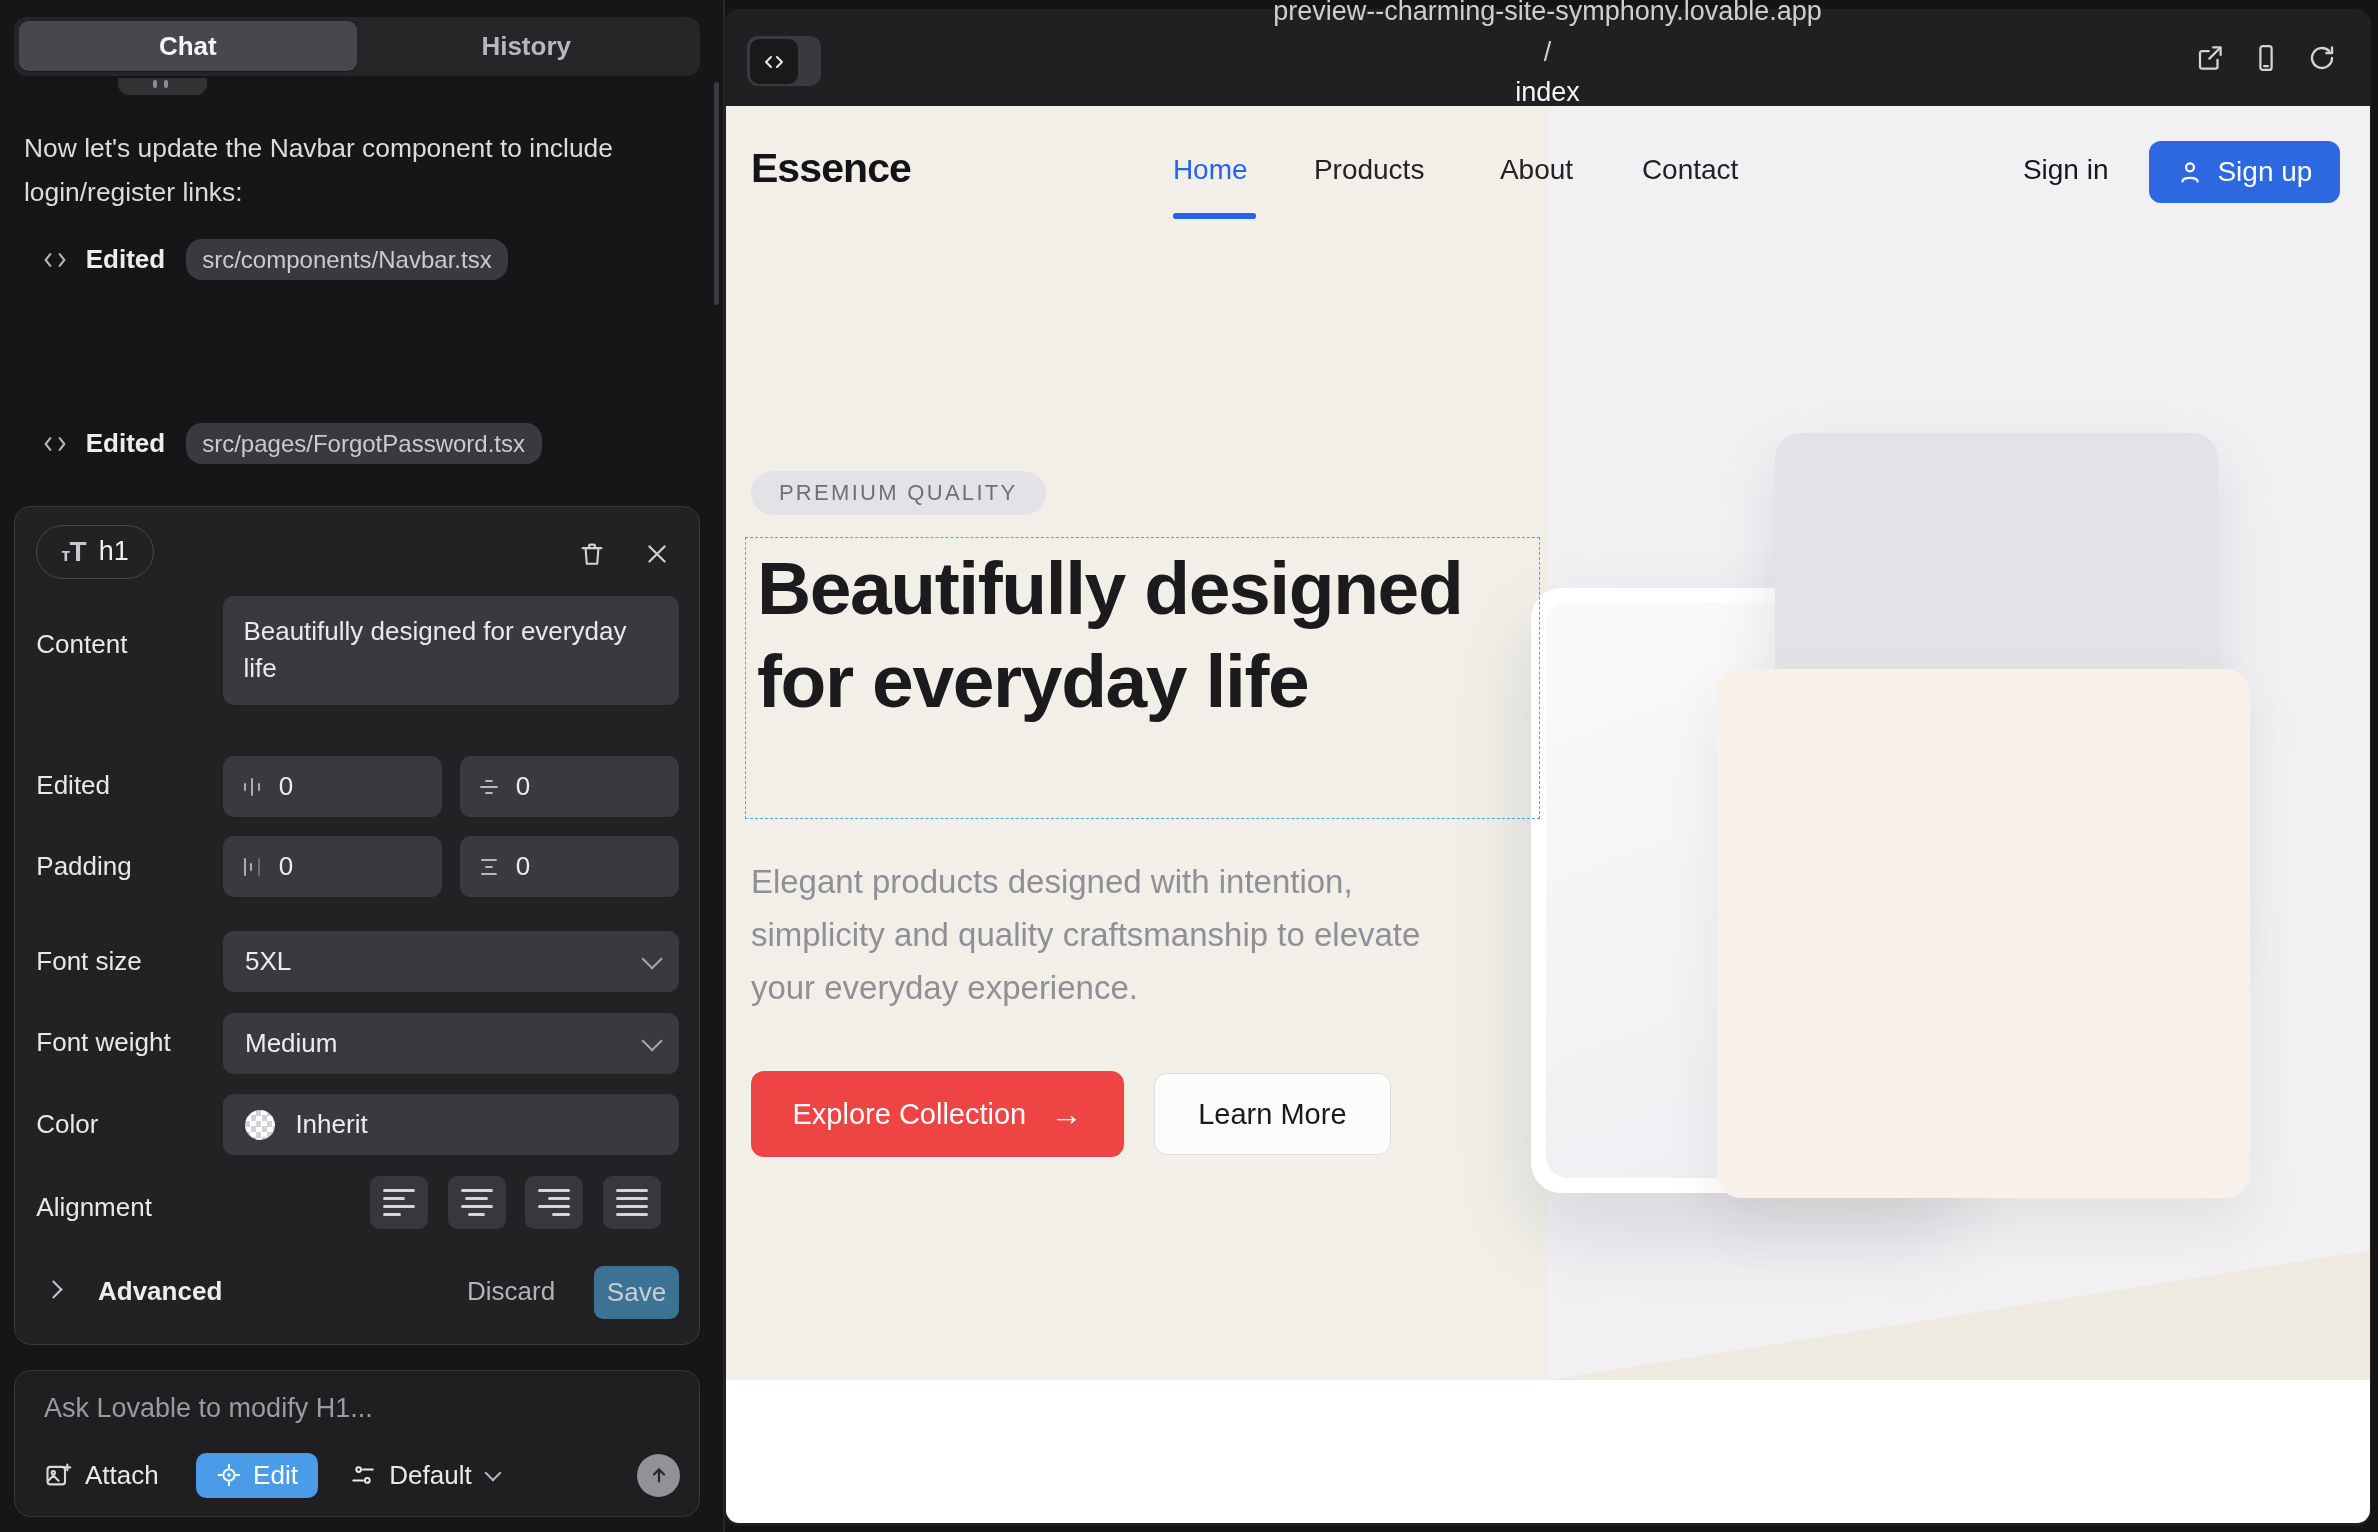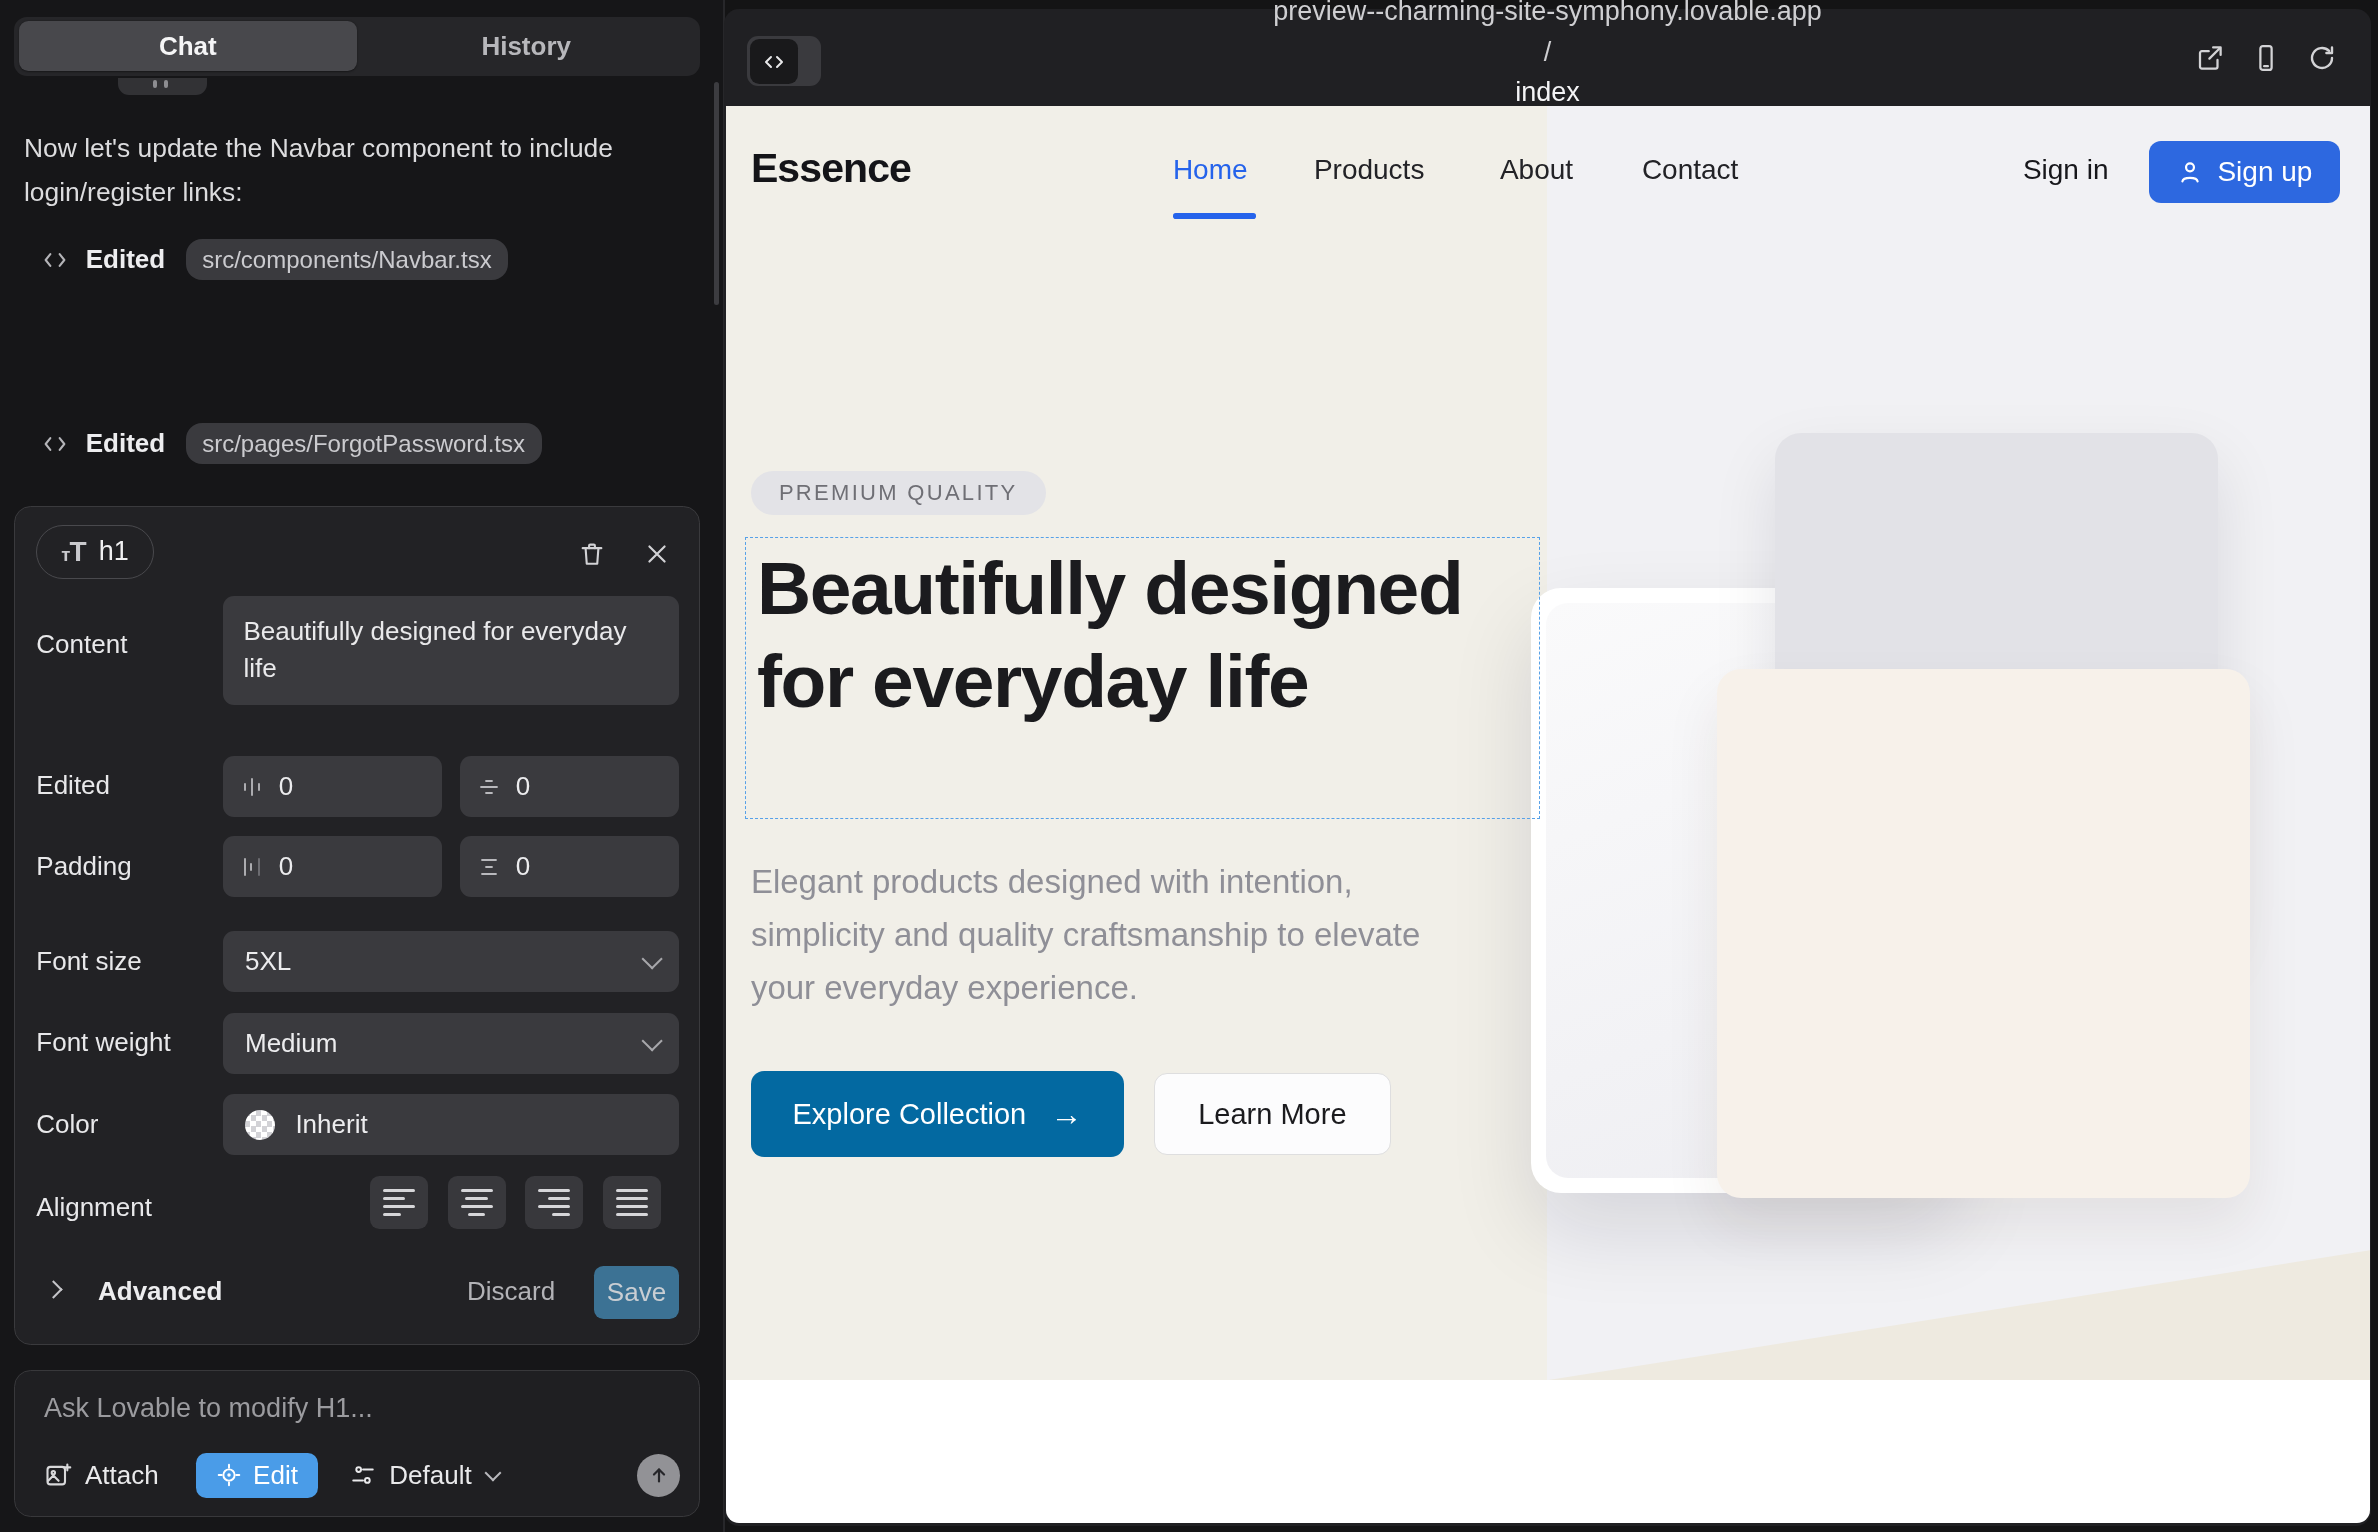--- a/index.html
+++ b/index.html
@@ -98,21 +98,21 @@
   .navlink { position:absolute; top:48px; font-size:28px; color:#232327; }
   .nl0 { left:447px; color:#2563eb; } .nl1 { left:588px; } .nl2 { left:774px; } .nl3 { left:916px; }
   .nav-underline { position:absolute; left:447px; top:107px; width:83px; height:5.6px; background:#2563eb; border-radius:2.8px; }
   .signin { position:absolute; left:1297px; top:48px; font-size:28px; color:#17171b; }
   .signup { position:absolute; left:1423px; top:35px; width:191px; height:62px; background:#2d68e0; border-radius:12px; color:#ffffff; font-size:28px; display:flex; align-items:center; justify-content:center; gap:13px; }
 
   .badge { position:absolute; left:25px; top:365px; height:44px; padding:0 28px; background:#e3e3e7; border-radius:22px; display:flex; align-items:center; font-size:22px; letter-spacing:2.3px; color:#6f6f75; }
   .sel-box { position:absolute; left:19.5px; top:431px; width:795px; height:282px; border:1.9px dashed #57a1e8; }
   .h1 { position:absolute; left:31px; top:436px; width:779px; font-size:75px; line-height:93px; font-weight:600; letter-spacing:-1.4px; color:#1b1b1e; }
   .para { position:absolute; left:25px; top:749px; width:742px; font-size:33px; line-height:53px; color:#8f8f97; }
-  .cta-primary { position:absolute; left:25px; top:965px; width:373px; height:86px; background:#0369a1; border-radius:13px; color:#fff; font-size:29px; display:flex; align-items:center; justify-content:center; gap:24px; }
+  .cta-primary { position:absolute; left:25px; top:965px; width:373px; height:86px; background:#ef4444; border-radius:13px; color:#fff; font-size:29px; display:flex; align-items:center; justify-content:center; gap:24px; }
   .cta-primary .arr { font-size:32px; }
   .cta-secondary { position:absolute; left:428px; top:967px; width:237px; height:82px; background:#fcfcfd; border:1.9px solid #dededf; border-radius:13px; color:#1b1b1e; font-size:29px; display:flex; align-items:center; justify-content:center; }
 
   svg { display:block; }
 </style>
 </head>
 <body>
 
 <div id="stage">
 

